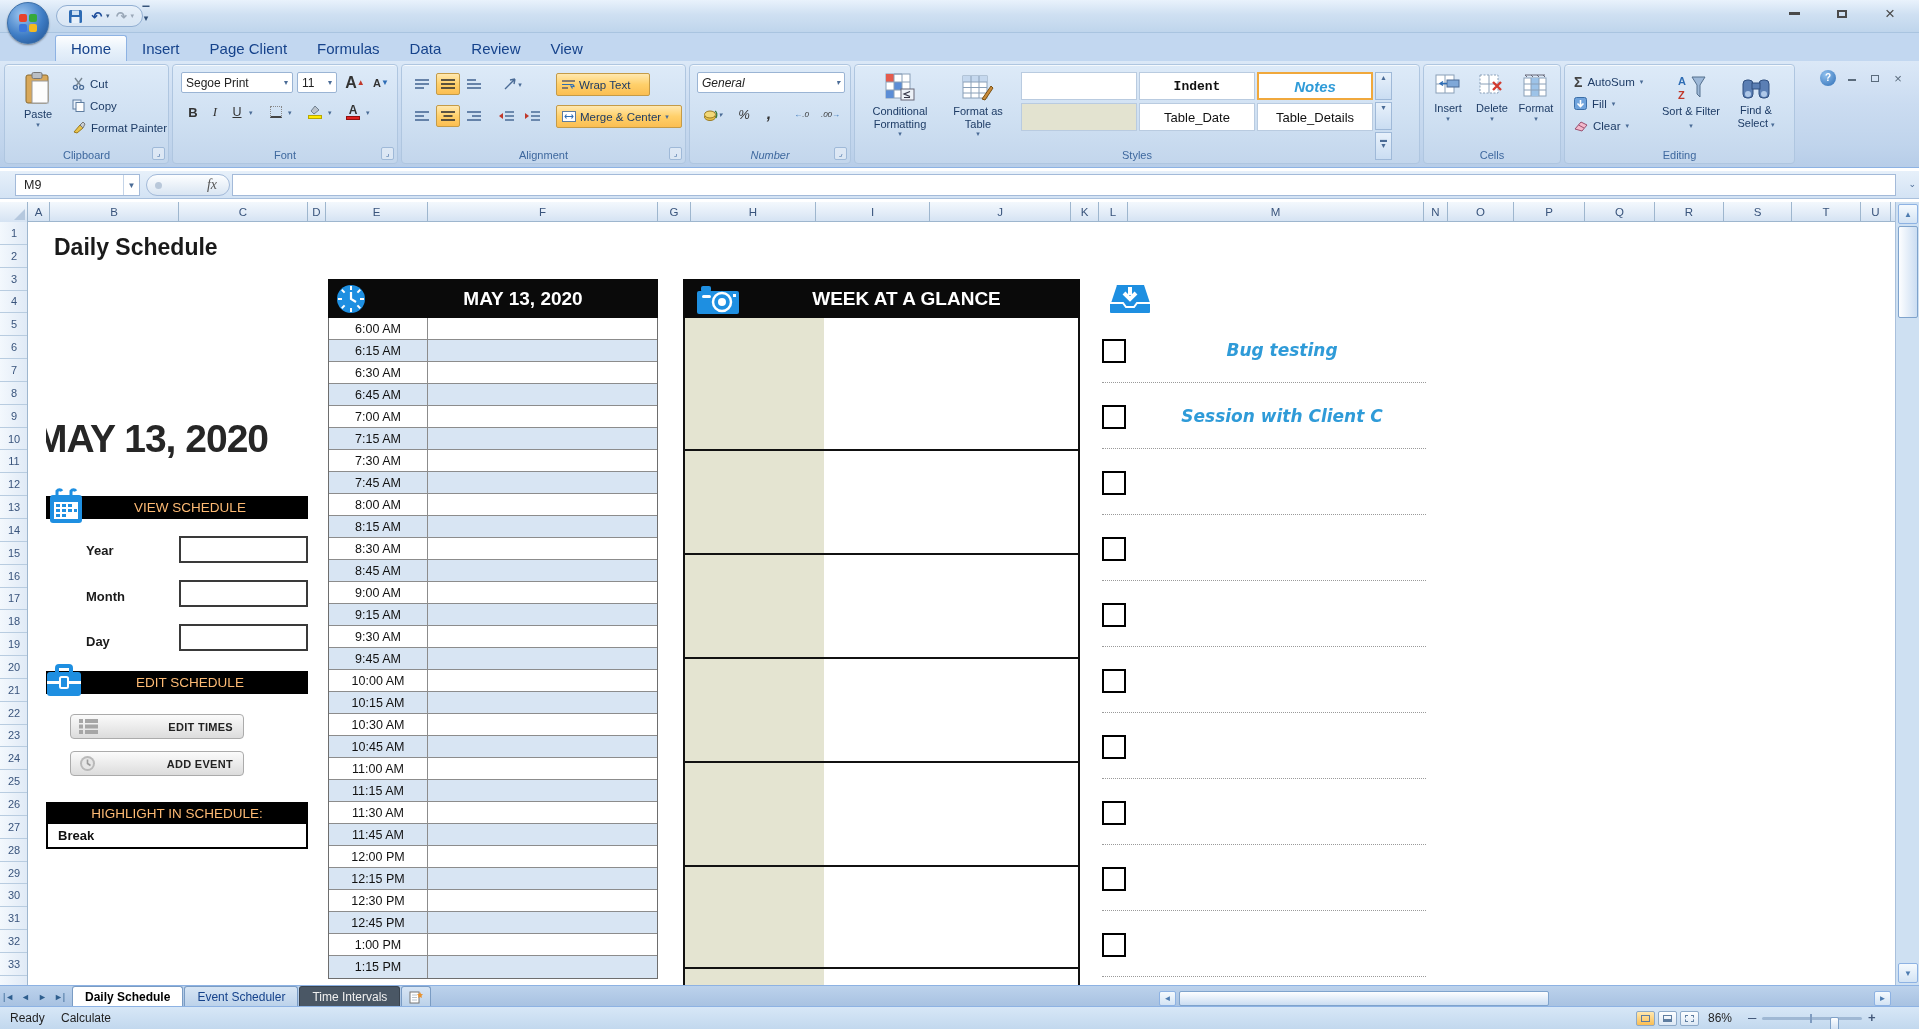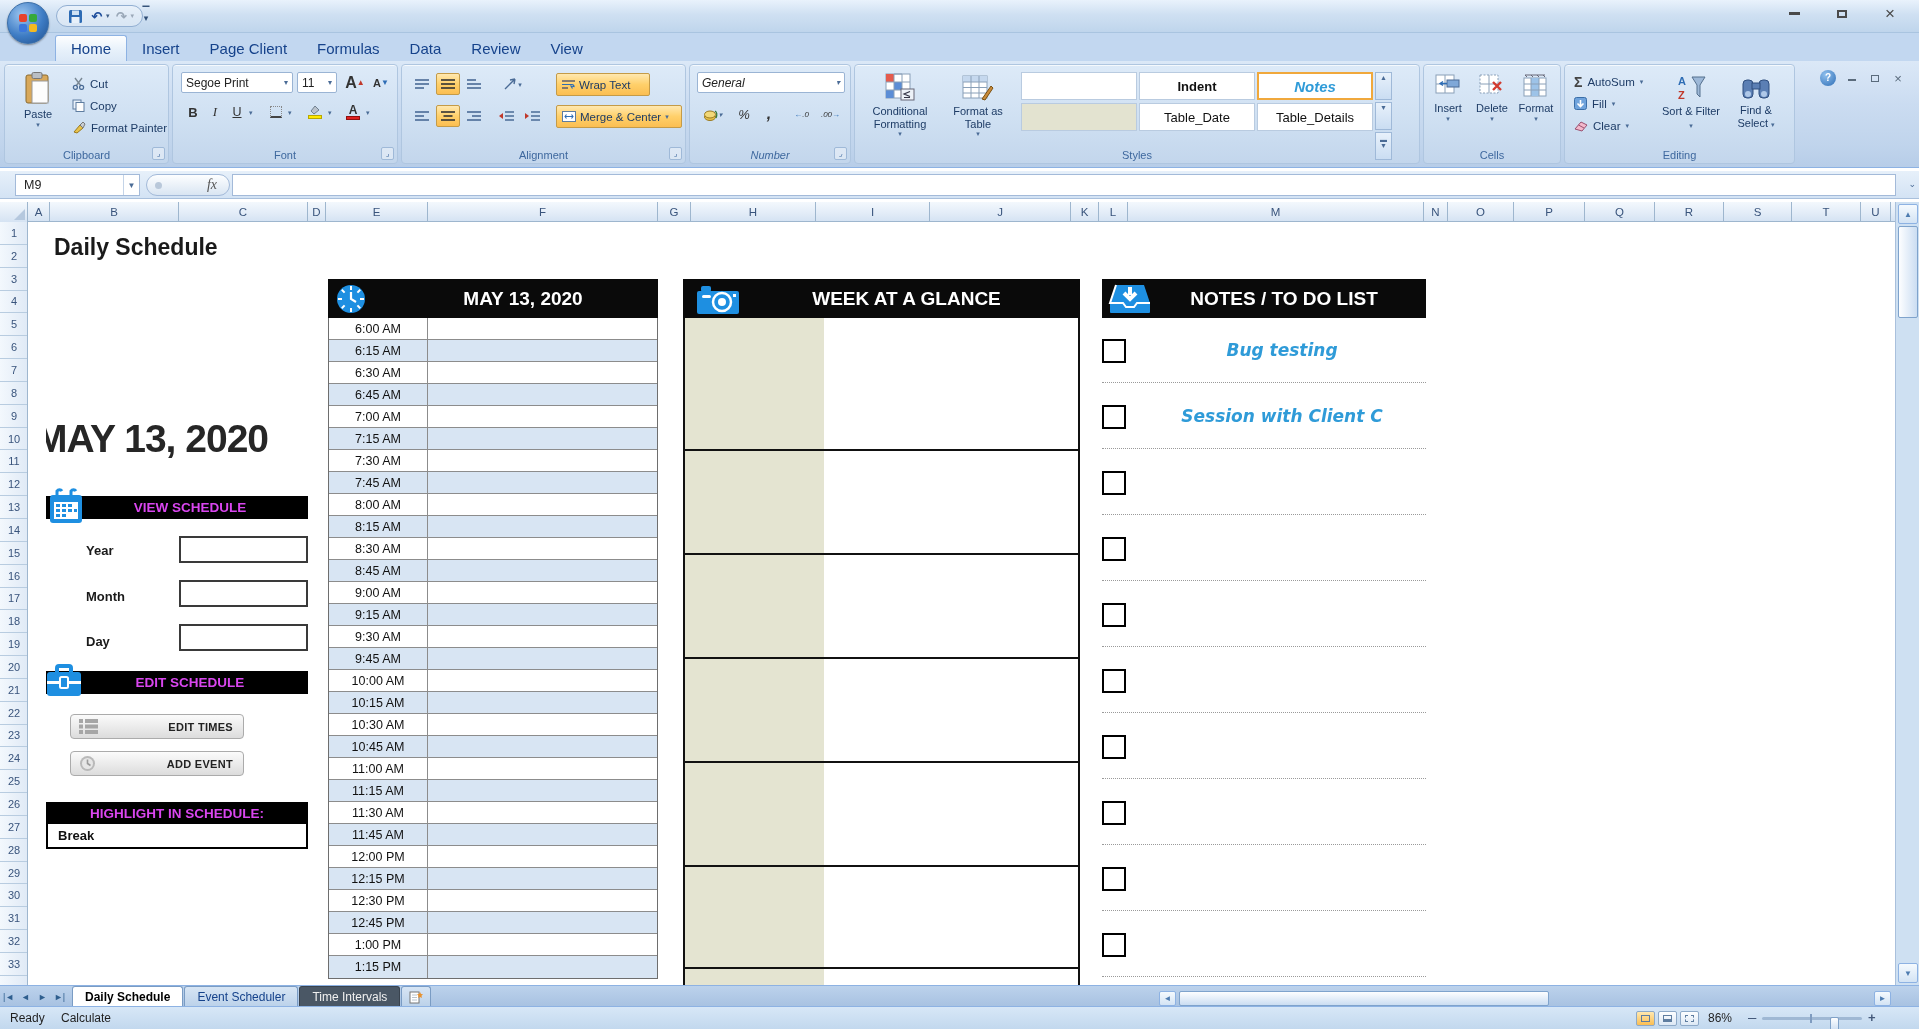--- a/index.html
+++ b/index.html
@@ -100,22 +100,22 @@
     background:linear-gradient(90deg,#F3F8FD,#E0EAF6); border-right:1px solid #9EB6CE; }
   .rowh { width:28px; border-bottom:1px solid #B8CCE0; font-size:11px; color:#39547C; display:flex;
     align-items:center; justify-content:center; }
   .pane { position:absolute; left:28px; top:222px; width:1867px; height:763px; overflow:hidden; background:#fff; }
 
   
   .sheet-title { position:absolute; left:26px; top:12px; font-size:23px; font-weight:bold; color:#1A1A1A; }
   .bigdate-clip { position:absolute; left:18px; top:195px; width:261px; height:48px; overflow:hidden; }
   .bigdate { position:absolute; left:-11px; top:0; font-size:39px; font-weight:bold; color:#262626;
     letter-spacing:-1px; white-space:nowrap; }
-  .banner { position:absolute; left:18px; width:262px; height:23px; background:#000; color:#d946ef;
-    font-weight:bold; font-size:13.5px; display:flex; align-items:center; justify-content:center; }
+  .banner { position:absolute; left:18px; width:262px; height:23px; background:#000; color:#fdba74;
+    font-weight:normal; font-size:13.5px; display:flex; align-items:center; justify-content:center; }
   .fieldlbl { position:absolute; left:58px; font-size:13px; font-weight:bold; color:#1A1A1A; }
   .fieldbox { position:absolute; left:151px; width:129px; height:27px; background:#fff; border:2px solid #3A3A3A; }
   .graybtn { position:absolute; left:42px; width:174px; height:25px; border:1px solid #ABABAB; border-radius:4px;
     background:linear-gradient(#FBFBFB,#DCDCDC); display:flex; align-items:center; }
   .graybtn .cap { margin-left:auto; margin-right:10px; font-size:11px; font-weight:bold; color:#222; letter-spacing:.3px; }
   .break-cell { position:absolute; left:18px; top:602px; width:262px; height:25px; background:#fff;
     border:2px solid #000; border-top:none; display:flex; align-items:center; padding-left:10px;
     font-size:13px; font-weight:bold; color:#111; }
   .tbl-head { position:absolute; height:39px; background:#0A0A0A; color:#fff; display:flex; align-items:center;
     justify-content:center; font-weight:bold; font-size:19px; }
@@ -431,21 +431,21 @@
         <rect x="1" y="3" width="24" height="22" fill="#fff" stroke="#8AA0B8"></rect>
         <rect x="1" y="3" width="24" height="6" fill="#C5D8EE"></rect>
         <path d="M1 9 h24 M1 14.5 h24 M1 20 h24 M9 3 v22 M17 3 v22" stroke="#8AA0B8" fill="none"></path>
         <path d="M20 26 L29 13 L31 15 L23 27 Z" fill="#C98A3A" stroke="#7A5010"></path>
       </svg>
       <div class="lbl">Format as Table</div>
       <div class="arrow-dn">▾</div>
     </div>
     <div>
         <div class="style-cell" style="left: 166px; top: 7px; width: 116px;"></div>
-        <div class="style-cell bold" style="left: 284px; top: 7px; width: 116px;">Indent</div>
+        <div class="style-cell bold" style="left: 284px; top: 7px; width: 116px; font-family: Liberation Mono, monospace;">Indent</div>
         <div class="style-cell selnotes" style="left: 402px; top: 7px; width: 116px;">Notes</div>
         <div class="style-cell olive" style="left: 166px; top: 38px; width: 116px;"></div>
         <div class="style-cell" style="left: 284px; top: 38px; width: 116px;">Table_Date</div>
         <div class="style-cell" style="left: 402px; top: 38px; width: 116px;">Table_Details</div>
       </div>
     <div class="gal-rail" style="left:520px;top:7px;">▲</div>
     <div class="gal-rail" style="left:520px;top:37px;">▼</div>
     <div class="gal-rail" style="left:520px;top:67px;line-height:6px;padding-top:4px;">▬<br>▼</div>
     <div class="rg-label">Styles</div>
   </div>
@@ -829,23 +829,20 @@
   <div class="week-body">
     <div class="week-left"></div>
   <div class="week-div" style="top: 131px;"></div>
       <div class="week-div" style="top: 235px;"></div>
       <div class="week-div" style="top: 339px;"></div>
       <div class="week-div" style="top: 443px;"></div>
       <div class="week-div" style="top: 547px;"></div>
       <div class="week-div" style="top: 649px;"></div>
     </div>
 
-  <div class="tbl-head" style="left:1074px;top:57px;width:324px;padding-left:40px;">
-    <span>NOTES / TO DO LIST</span>
-    </div>
   <svg class="abs" style="left:1080px;top:62px;" width="44" height="30" viewBox="0 0 44 30">
     <path d="M8 1 h28 l6 18 v9 a1 1 0 0 1 -1 1 h-38 a1 1 0 0 1 -1 -1 v-9 Z" fill="#1E8FE1"></path>
     <path d="M8 1 l-6 18 h13 l3 4 h8 l3 -4 h13" fill="none" stroke="#fff" stroke-width="2"></path>
     <path d="M22 3 v8 M16 9 l6 6 6 -6" stroke="#fff" stroke-width="4" fill="none"></path>
   </svg>
   <div class="notes-area">
       <div class="check" style="top: 21px; left: 0px;"></div>
       <div class="note-text" style="top: 22px;">Bug testing</div>
       <div class="note-sep" style="top: 64px;"></div>
       <div class="check" style="top: 87px; left: 0px;"></div>

